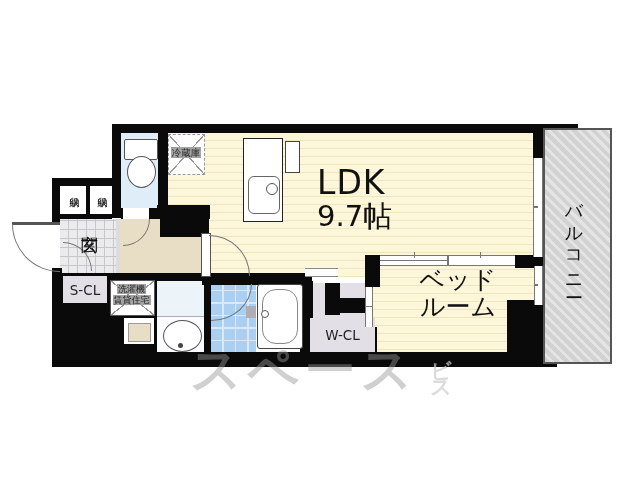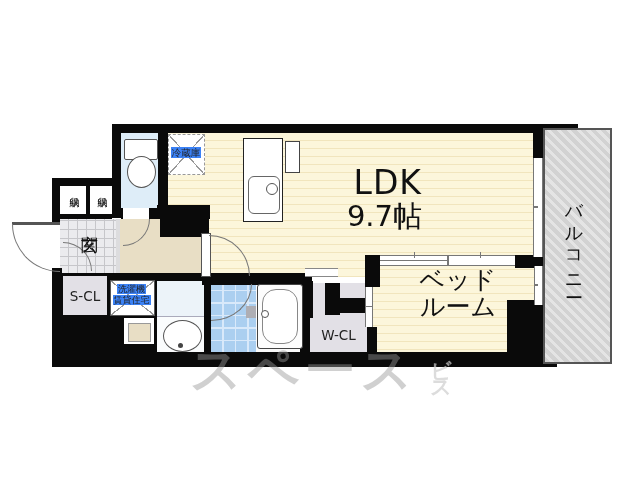--- a/index.html
+++ b/index.html
@@ -31,21 +31,21 @@
   .arc-bl{border-left:1.3px solid #777;border-bottom:1.3px solid #777;border-bottom-left-radius:100% 100%;}
   
   .win-v{position:absolute;background:#fff;border-left:1.5px solid #777;border-right:1.5px solid #777;box-sizing:border-box;}
   .win-h{position:absolute;background:#fff;border-top:1.5px solid #777;border-bottom:1.5px solid #777;box-sizing:border-box;}
   .tick{position:absolute;background:#777;}
   
   .lbl{position:absolute;color:#111;}
   .vtext{writing-mode:vertical-rl;text-orientation:upright;}
   .cl-box{position:absolute;background:#E2E0E6;color:#222;display:flex;align-items:center;justify-content:center;}
   .tiny-label{position:absolute;color:#222;text-align:center;}
-  .tiny-label span{background:#3b82f6;padding:0 1px;}
+  .tiny-label span{background:#a3a3a3;padding:0 1px;}
   .watermark-main{position:absolute;font-weight:900;color:rgba(150,150,150,0.45);letter-spacing:5px;}
   .watermark-sub{position:absolute;font-weight:900;color:rgba(205,205,205,0.70);}
 </style>
 </head>
 <body>
 
 <div class="stage">
 
   <div class="fl-tatami" style="left:168px;top:133px;width:369px;height:144px;"></div>
   <div class="fl-tatami" style="left:373px;top:262px;width:164px;height:91px;"></div>
@@ -81,24 +81,24 @@
   <div class="w" style="left:325px;top:283px;width:15px;height:32px;"></div>
   <div class="w" style="left:340px;top:298px;width:25px;height:15px;"></div>
   <div class="w" style="left:515px;top:255px;width:22px;height:13px;"></div>
   <div class="w" style="left:533px;top:133px;width:10px;height:25px;"></div>
   <div class="w" style="left:533px;top:255px;width:10px;height:13px;"></div>
   <div class="w" style="left:60px;top:214px;width:52px;height:5px;"></div>
   <div class="w" style="left:86px;top:186px;width:4px;height:28px;"></div>
   <div class="w" style="left:121px;top:208px;width:37px;height:11px;"></div>
   <div class="abs" style="left:123px;top:208px;width:26px;height:11px;background:#fff;"></div>
 
-  <div class="cl-box" style="left:63px;top:276px;width:44px;height:39px;font-size:13.5px;">
+  <div class="cl-box" style="left:63px;top:276px;width:44px;height:27px;font-size:13.5px;">
     <span>S-CL</span>
   </div>
-  <div class="cl-box" style="left:310px;top:318px;width:57px;height:34px;font-size:13.5px;">
+  <div class="cl-box" style="left:310px;top:318px;width:65px;height:34px;font-size:13.5px;">
     <span>W-CL</span>
   </div>
   <div class="abs" style="left:124px;top:318px;width:30px;height:26px;background:#fff;"></div>
   <div class="abs" style="left:128px;top:323px;width:21px;height:17px;background:#E8DEC5;border:1px solid #999;"></div>
   <div class="xbox" style="left:110px;top:280px;width:43px;height:34px;border:1.2px solid #555;"></div>
   <div class="tiny-label" style="left:110px;top:284px;width:43px;font-size:9px;line-height:11px;">
     <span>洗濯機</span><br>
     <span>賃貸住宅</span>
   </div>
   <div class="xbox" style="left:168px;top:134px;width:35px;height:39px;border:1.5px dashed #999;"></div>
@@ -135,21 +135,21 @@
   <div class="tick" style="left:12px;top:222px;width:48px;height:2.5px;background:#555;"></div>
   <div class="arc arc-bl" style="left:12px;top:224px;width:47px;height:47px;"></div>
   <div class="fx" style="left:201px;top:233px;width:8px;height:42px;"></div>
   <div class="arc arc-tr" style="left:209px;top:235px;width:40px;height:40px;"></div>
   <div class="arc arc-br" style="left:123px;top:219px;width:26px;height:26px;"></div>
   <div class="arc arc-br" style="left:211px;top:284px;width:40px;height:36px;"></div>
   <div class="arc arc-tr" style="left:63px;top:242px;width:28px;height:28px;"></div>
 
   <div class="balcony" style="left:543px;top:128px;width:65px;height:232px;"></div>
 
-  <div class="lbl" style="left:317px;top:166px;width:105px;text-align:right;">
+  <div class="lbl" style="left:317px;top:166px;width:105px;text-align:left;">
     <div style="font-size:33px;line-height:34px;letter-spacing:1px;">LDK</div>
     <div style="font-size:29px;line-height:32px;">9.7帖</div>
   </div>
   <div class="lbl" style="left:403px;top:266px;width:110px;text-align:center;font-size:25px;line-height:27px;">
     <div>ベッド</div>
     <div>ルーム</div>
   </div>
   <div class="lbl vtext" style="left:562px;top:190px;font-size:18px;letter-spacing:4px;">バルコニー</div>
   <div class="lbl vtext" style="left:79px;top:222px;font-size:17px;letter-spacing:2px;">玄関</div>
   <div class="lbl vtext" style="left:67px;top:189px;font-size:10px;">収納</div>

